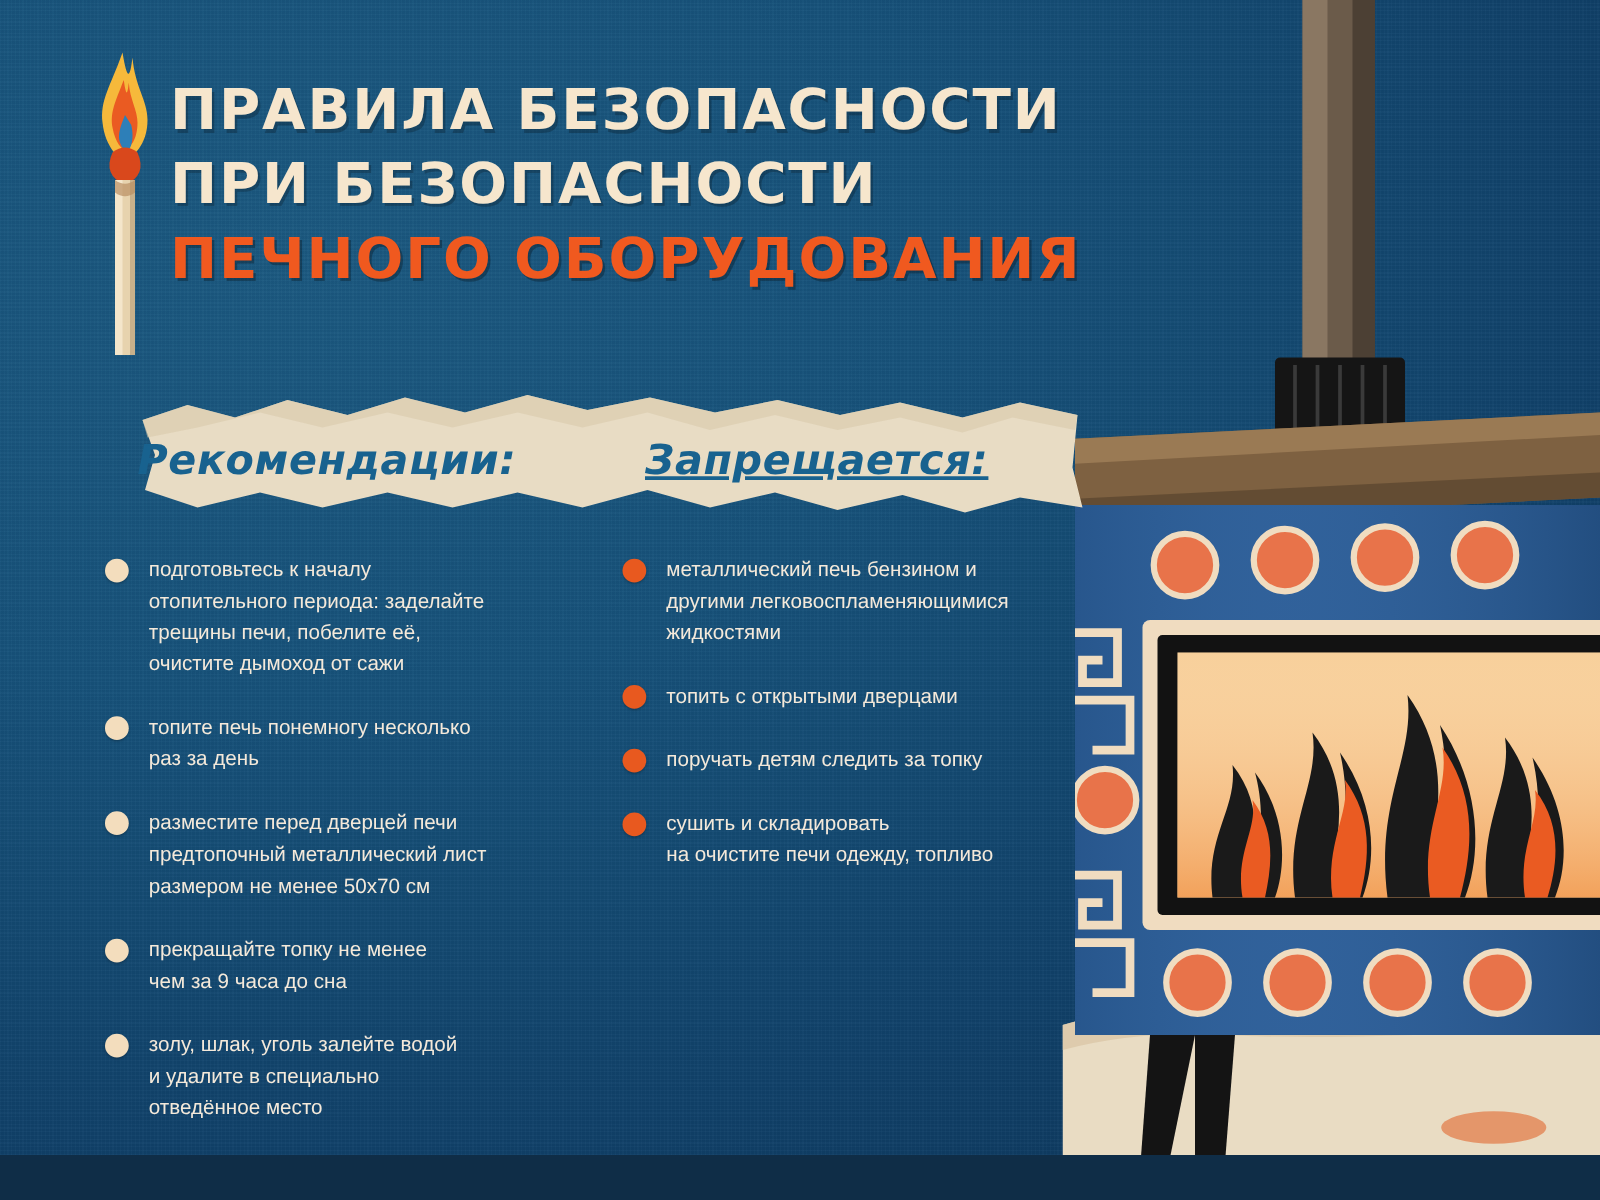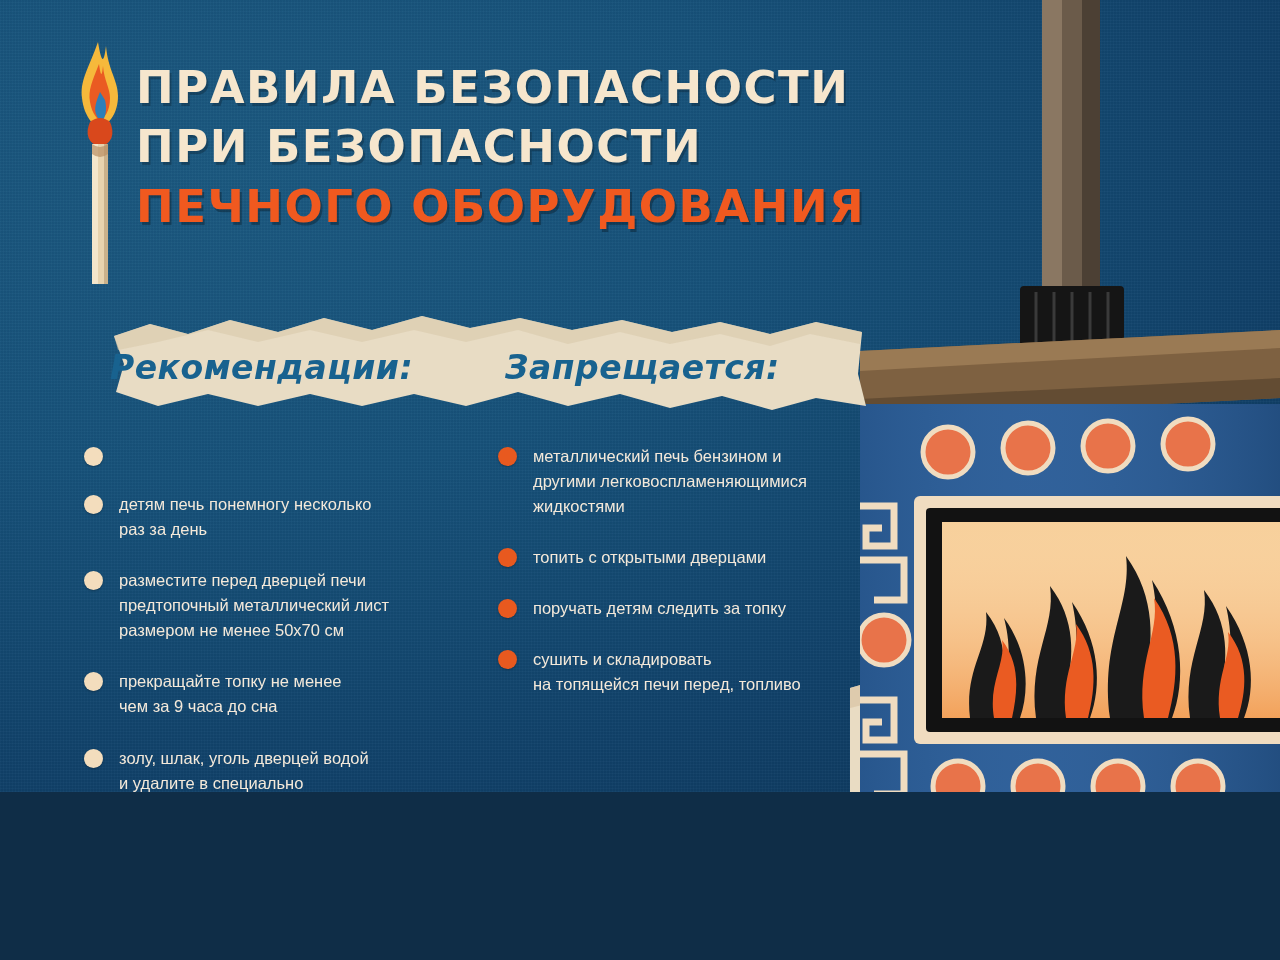--- a/index.html
+++ b/index.html
@@ -3,21 +3,21 @@
 <meta charset="utf-8">
 <style>
   html, body {
     margin: 0;
     padding: 0;
     background: #0f2d47;
   }
   #poster {
     position: relative;
     width: 1280px;
-    height: 792px;
+    height: 924px;
     overflow: hidden;
     background:
       radial-gradient(ellipse at 18% 22%, #1b5980 0%, #16527a 35%, #10416a 70%, #0c3458 100%);
     font-family: "Liberation Sans", sans-serif;
     color: #f2e7d5;
   }
   
   #poster::before {
     content: "";
     position: absolute;
@@ -83,21 +83,21 @@
   }
   .banner-title {
     font-family: "DejaVu Sans", sans-serif;
     font-weight: bold;
     font-style: italic;
     font-size: 33px;
     color: #18628f;
     letter-spacing: 0.5px;
   }
   .banner-title.left { width: 390px; }
-  .banner-title.right { margin-left: 5px; }
+  .banner-title.right { margin-left: 16px; text-decoration: underline; }
 
   
   .columns {
     position: absolute;
     left: 84px;
     top: 444px;
     width: 820px;
     z-index: 6;
     display: flex;
     gap: 14px;
@@ -282,40 +282,44 @@
       <div class="banner-title left">Рекомендации:</div>
       <div class="banner-title right">Запрещается:</div>
     </div>
   </div>
 
   <div class="columns">
 
     <div class="col col-left">
       <div class="item">
         <span class="bullet cream"></span>
-      </div>
-      <div class="item">
-        <span class="bullet cream"></span>
-        <span class="item-text">детям печь понемногу несколько
+        <span class="item-text">подготовьтесь к началу
+отопительного периода: заделайте
+трещины печи, побелите её,
+очистите дымоход от сажи</span>
+      </div>
+      <div class="item">
+        <span class="bullet cream"></span>
+        <span class="item-text">топите печь понемногу несколько
 раз за день</span>
       </div>
       <div class="item">
         <span class="bullet cream"></span>
         <span class="item-text">разместите перед дверцей печи
 предтопочный металлический лист
 размером не менее 50х70 см</span>
       </div>
       <div class="item">
         <span class="bullet cream"></span>
         <span class="item-text">прекращайте топку не менее
 чем за 9 часа до сна</span>
       </div>
       <div class="item">
         <span class="bullet cream"></span>
-        <span class="item-text">золу, шлак, уголь дверцей водой
+        <span class="item-text">золу, шлак, уголь залейте водой
 и удалите в специально
 отведённое место</span>
       </div>
     </div>
 
     <div class="col col-right">
       <div class="item">
         <span class="bullet orange"></span>
         <span class="item-text">металлический печь бензином и
 другими легковоспламеняющимися
@@ -325,18 +329,18 @@
         <span class="bullet orange"></span>
         <span class="item-text">топить с открытыми дверцами</span>
       </div>
       <div class="item">
         <span class="bullet orange"></span>
         <span class="item-text">поручать детям следить за топку</span>
       </div>
       <div class="item">
         <span class="bullet orange"></span>
         <span class="item-text">сушить и складировать
-на топящейся печи перед, топливо</span>
+на очистите печи одежду, топливо</span>
       </div>
     </div>
 
   </div>
 </div>
 
 </body></html>

